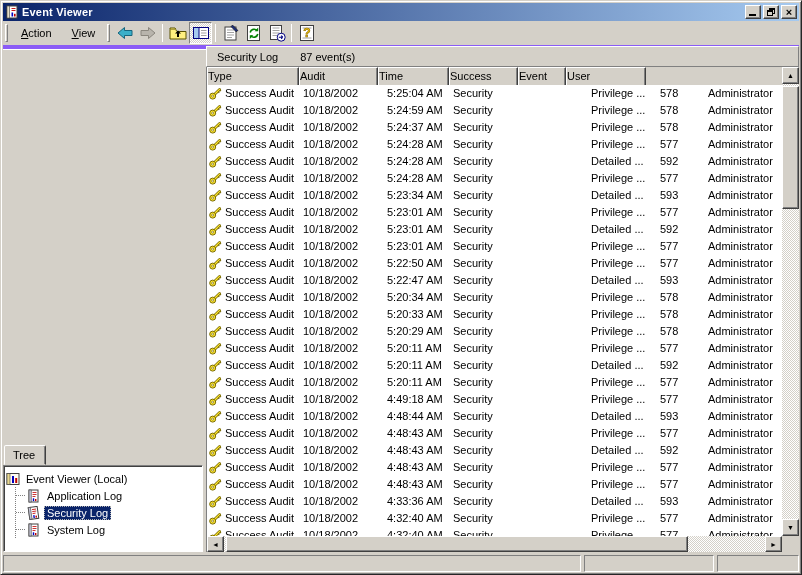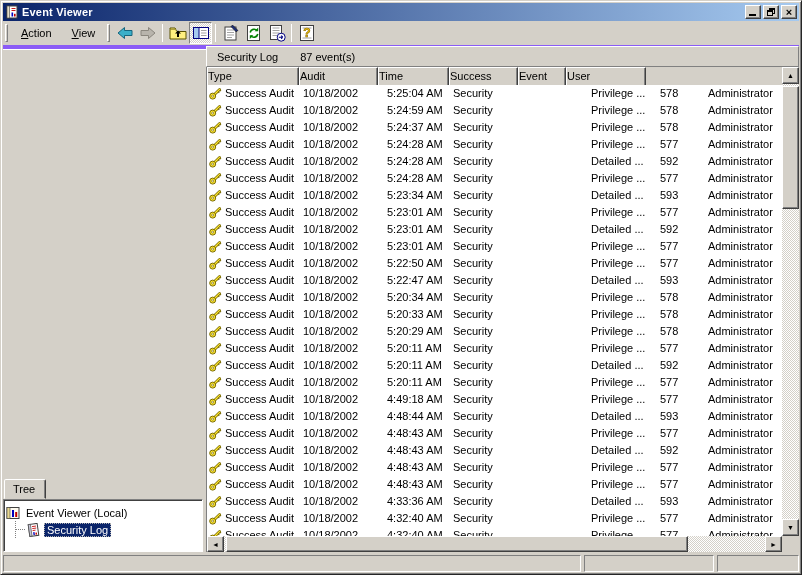--- a/index.html
+++ b/index.html
@@ -235,32 +235,52 @@
         <div class="tree-root">
           <svg class="tree-icon" viewBox="0 0 14 14">
             <rect x="1" y="1.5" width="12" height="11" fill="#FFFBF0" stroke="#404040"></rect>
             <rect x="1" y="1.5" width="3" height="11" fill="#E8D890" stroke="#404040" stroke-width=".6"></rect>
             <rect x="6" y="4" width="2" height="7" fill="#0000C0"></rect>
             <rect x="9.2" y="6" width="2" height="5" fill="#C00000"></rect>
           </svg>
           <span class="lbl">Event Viewer (Local)</span>
         </div>
         <div class="tree-kids">
+          <div class="tree-item">
+            <svg class="tree-icon" viewBox="0 0 14 14">
+              <rect x="3" y="1" width="9" height="12" fill="#fff" stroke="#404040"></rect>
+              <rect x="3" y="1" width="2.2" height="12" fill="#C8C8D8" stroke="#404040" stroke-width=".6"></rect>
+              <path d="M6.5 3.5 h4 M6.5 5.5 h4 M6.5 7.5 h3" stroke="#C00000" stroke-width=".8"></path>
+              <rect x="6.8" y="9.3" width="1.4" height="2.8" fill="#0000C0"></rect>
+              <rect x="9" y="10" width="1.4" height="2.1" fill="#C00000"></rect>
+            </svg>
+            <span class="lbl">Application Log</span>
+          </div>
           <div class="tree-item selected">
             <svg class="tree-icon" viewBox="0 0 14 14">
               <g transform="rotate(-8 7 7)">
                 <rect x="3" y="1" width="9" height="12" fill="#fff" stroke="#404040"></rect>
                 <rect x="3" y="1" width="2.2" height="12" fill="#C8C8D8" stroke="#404040" stroke-width=".6"></rect>
                 <path d="M6.5 3.5 h4 M6.5 5.5 h4 M6.5 7.5 h3" stroke="#C00000" stroke-width=".8"></path>
                 <rect x="6.8" y="9.3" width="1.4" height="2.8" fill="#0000C0"></rect>
                 <rect x="9" y="10" width="1.4" height="2.1" fill="#C00000"></rect>
               </g>
             </svg>
             <span class="lbl">Security Log</span>
           </div>
+          <div class="tree-item">
+            <svg class="tree-icon" viewBox="0 0 14 14">
+              <rect x="3" y="1" width="9" height="12" fill="#fff" stroke="#404040"></rect>
+              <rect x="3" y="1" width="2.2" height="12" fill="#C8C8D8" stroke="#404040" stroke-width=".6"></rect>
+              <path d="M6.5 3.5 h4 M6.5 5.5 h4 M6.5 7.5 h3" stroke="#C00000" stroke-width=".8"></path>
+              <rect x="6.8" y="9.3" width="1.4" height="2.8" fill="#0000C0"></rect>
+              <rect x="9" y="10" width="1.4" height="2.1" fill="#C00000"></rect>
+            </svg>
+            <span class="lbl">System Log</span>
+          </div>
         </div>
       </div>
     </div>
 
     <div class="splitter"></div>
 
     <div class="rightpane">
       <div class="captionbar">
         <span>Security Log</span>
         <span class="caption-count">87 event(s)</span>

